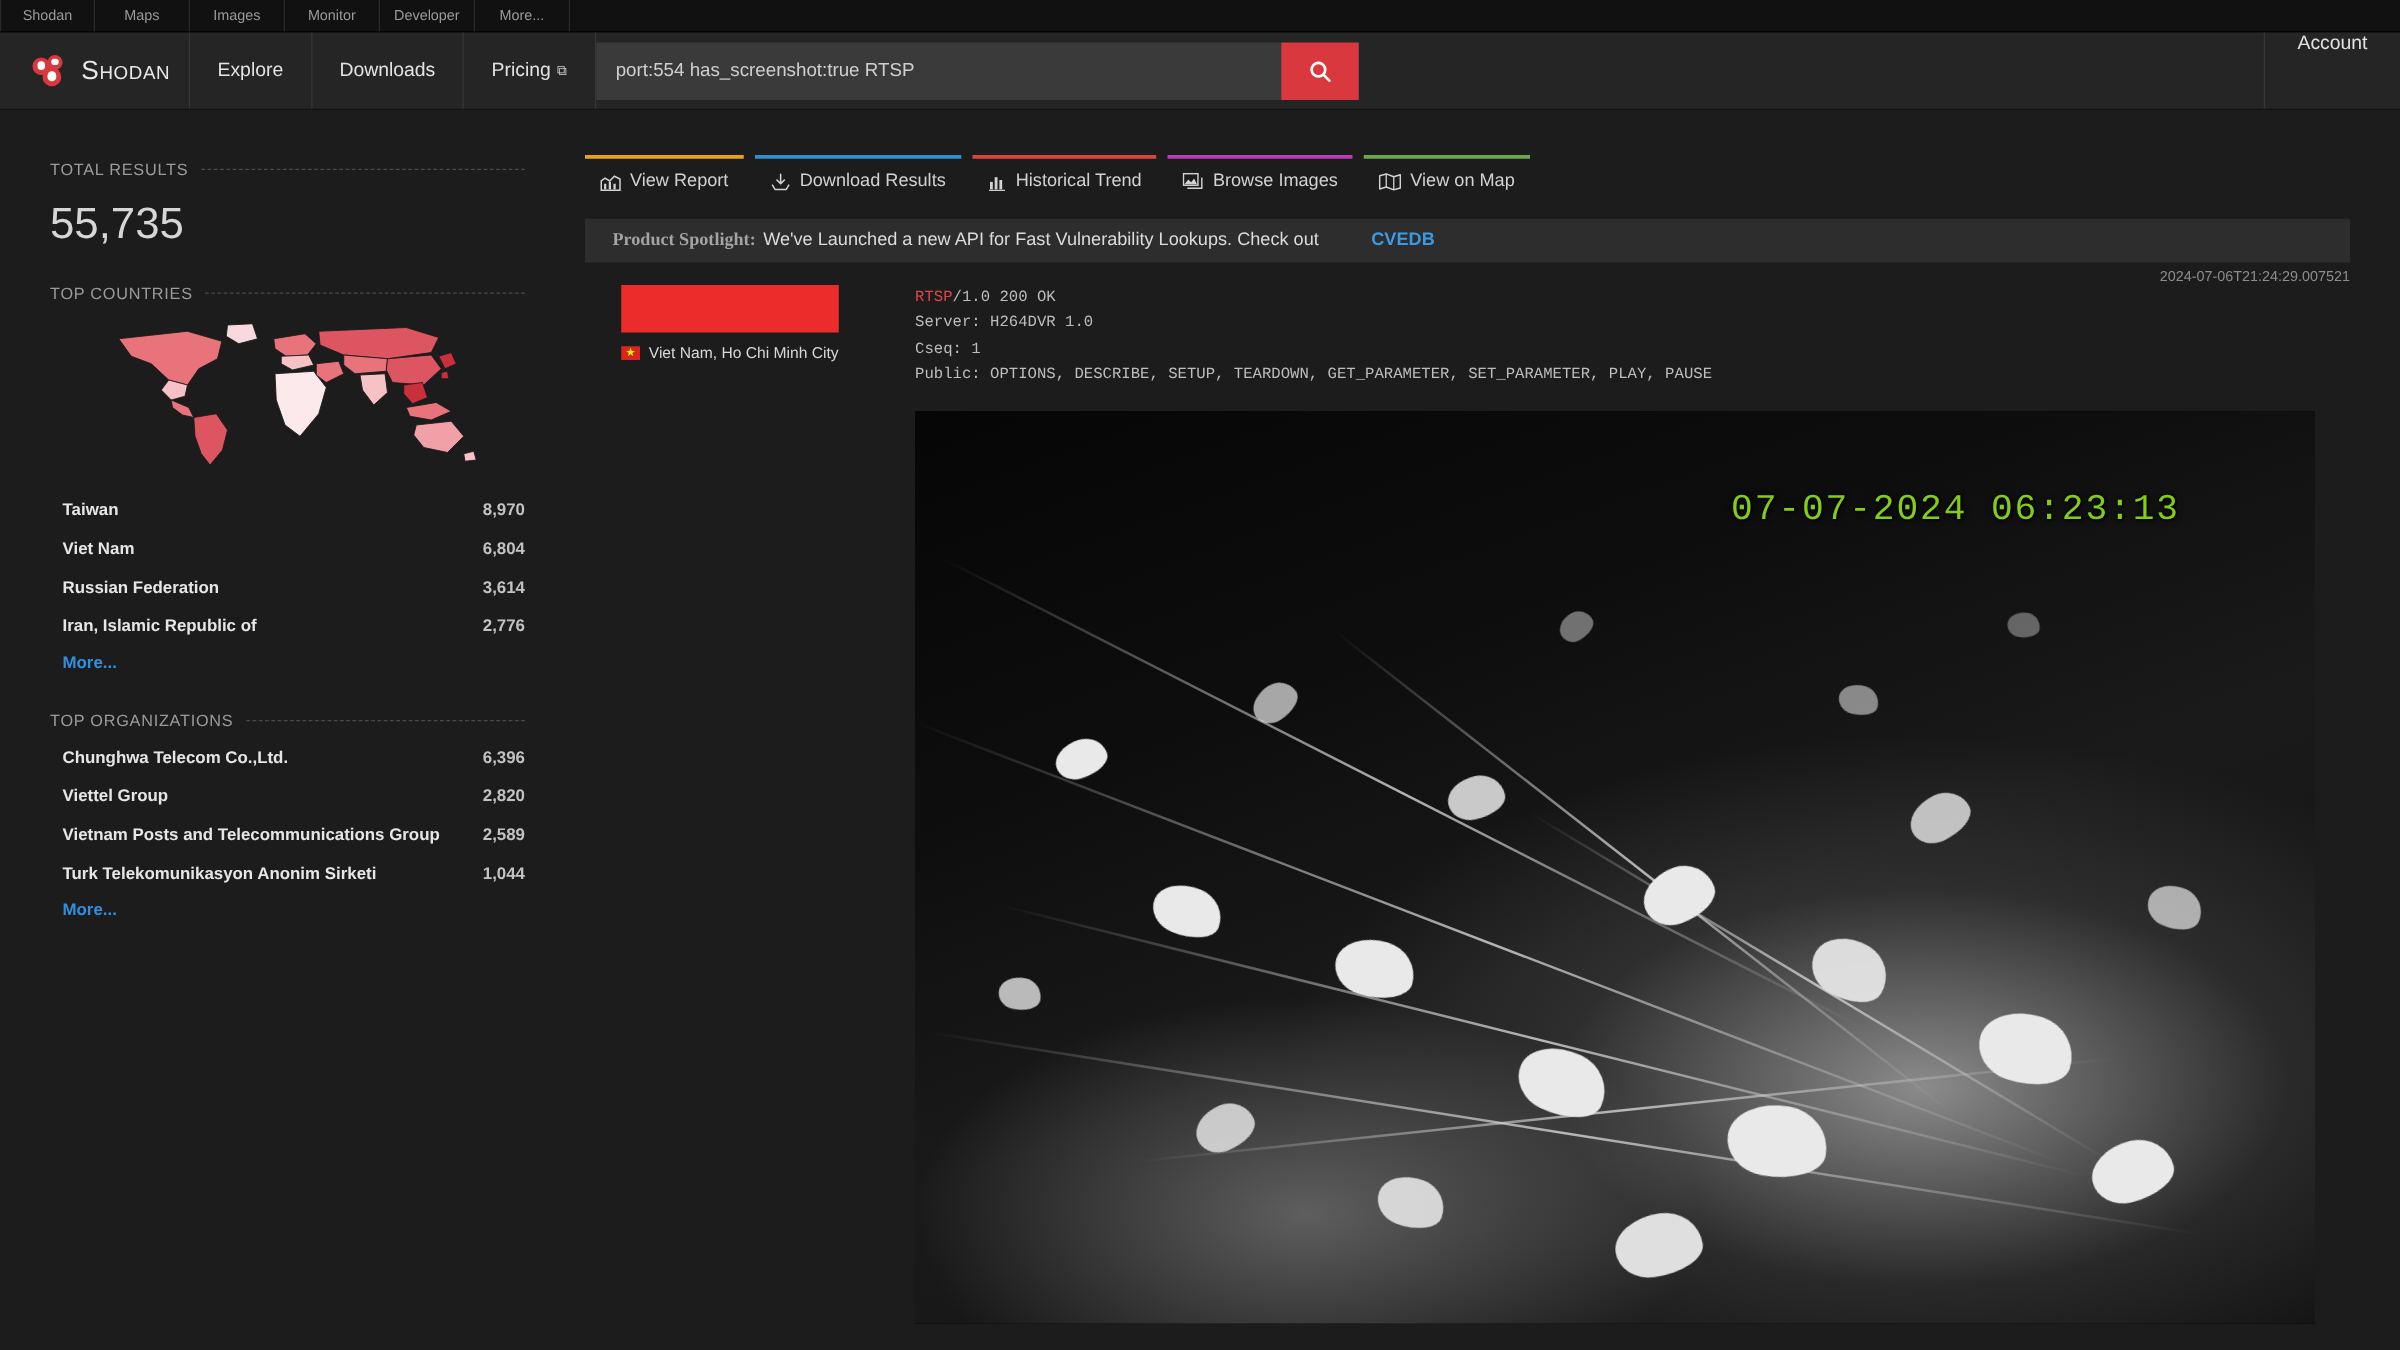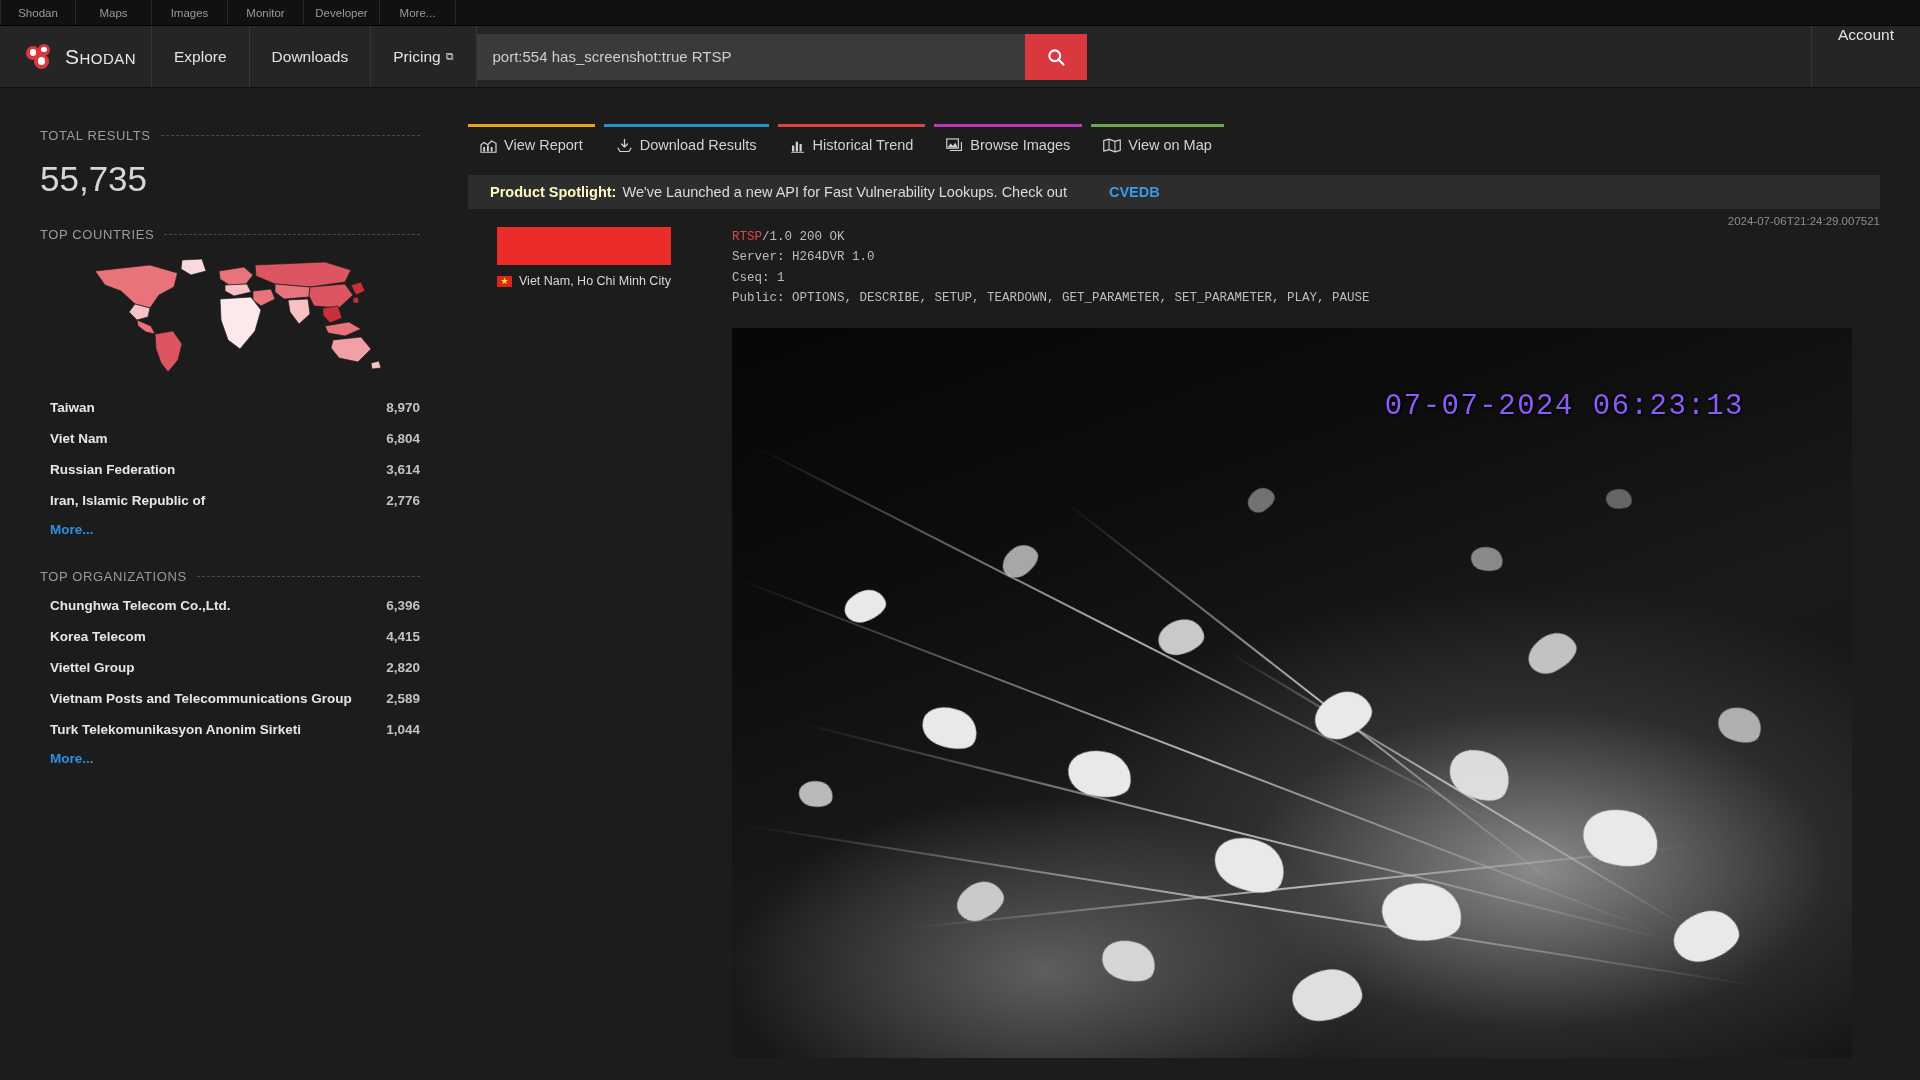--- a/index.html
+++ b/index.html
@@ -143,21 +143,21 @@
   .tab svg { display: block; }
 
   .banner {
     margin-top: 16px;
     background: #2d2d2d;
     padding: 9px 22px;
     font-size: 14.5px;
     color: #dcdcdc;
     display: flex; gap: 6px; align-items: baseline;
   }
-  .banner b { color: #fef9c3; }
+  .banner b { color: #a3a3a3; font-family: Liberation Serif, serif; }
   .banner a { color: #3b9ae8; text-decoration: none; font-weight: bold; cursor: pointer; margin-left: 36px; }
 
   .result { margin-top: 18px; display: flex; position: relative; margin-left: 29px; }
   .ts {
     position: absolute; right: 0; top: -12px;
     color: #8d8d8d; font-size: 11.5px;
   }
   .thumb-col { width: 235px; flex: 0 0 235px; padding-right: 14px; }
   .flag-thumb {
     width: 174px; height: 38px;
@@ -202,21 +202,21 @@
     filter: blur(.35px);
   }
   .shot .twig {
     position: absolute;
     background: linear-gradient(to right, rgba(190,190,190,.0), rgba(205,205,205,.85), rgba(190,190,190,.0));
     height: 2px;
     transform-origin: left center;
   }
   .shot .overlay-ts {
     position: absolute; right: 108px; top: 62px;
-    color: #8b5cf6;
+    color: #84cc16;
     font-family: "Liberation Mono", monospace;
     font-size: 29px; letter-spacing: 1.5px;
     text-shadow: 0 0 5px rgba(0,0,0,.95), 1px 1px 2px #000;
   }
 </style>
 </head>
 <body>
 
 <div class="utilbar">
   <div class="u-item">
@@ -352,24 +352,20 @@
     <div class="sec-gap"></div>
 
     <div class="sec-head">
       <span>TOP ORGANIZATIONS</span>
       <span class="rule"></span>
     </div>
 
     <div class="stat-row">
       <span class="label">Chunghwa Telecom Co.,Ltd.</span>
       <span class="value">6,396</span>
-    </div>
-    <div class="stat-row">
-      <span class="label">Korea Telecom</span>
-      <span class="value">4,415</span>
     </div>
     <div class="stat-row">
       <span class="label">Viettel Group</span>
       <span class="value">2,820</span>
     </div>
     <div class="stat-row">
       <span class="label">Vietnam Posts and Telecommunications Group</span>
       <span class="value">2,589</span>
     </div>
     <div class="stat-row">

